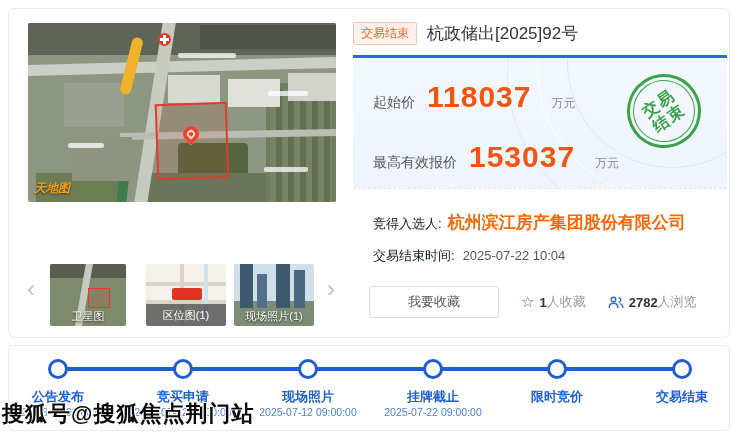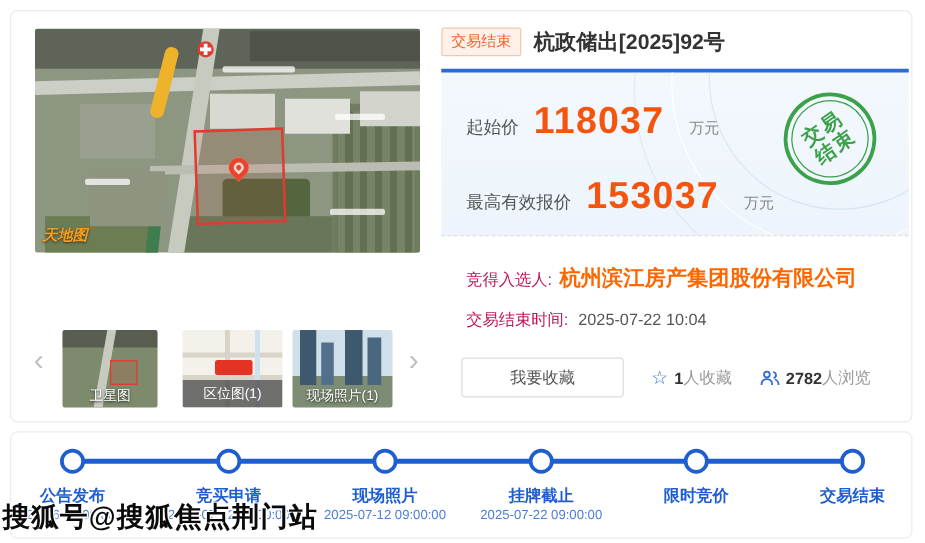--- a/index.html
+++ b/index.html
@@ -52,21 +52,21 @@
   #thumb-photo .b { position:absolute; bottom:18px; background:#3e596e; }
   #thumb-photo .b1 { left:6px; width:13px; height:44px; }
   #thumb-photo .b2 { left:23px; width:10px; height:34px; background:#52708a; }
   #thumb-photo .b3 { left:42px; width:14px; height:48px; }
   #thumb-photo .b4 { left:60px; width:11px; height:38px; background:#4a6780; }
 
   
   #panel { position:absolute; left:344px; top:0; width:374px; height:330px; }
   #panel-header { position:absolute; left:0; top:13px; width:100%; display:flex; align-items:center; }
   #status-badge { font-size:12px; color:#f0652f; background:#fdf1ea; border:1px solid #f7c8a8; border-radius:2px; padding:2px 7px; }
-  #listing-title { font-size:17px; font-weight:bold; color:#333; margin-left:10px; }
+  #listing-title { font-size:17px; font-weight:normal; color:#333; margin-left:10px; }
 
   #price-card { position:absolute; left:0; top:46px; width:100%; height:134px;
      background:linear-gradient(#f3f8fd,#edf4fb); border-top:3px solid #2a6ad4;
      border-bottom:1px dashed #e2e2e2; overflow:hidden; }
   .arc { position:absolute; border-radius:50%; border:1px solid rgba(255,255,255,.9); }
   .arc1 { right:-70px; top:-120px; width:260px; height:260px; }
   .arc2 { right:-50px; top:-100px; width:210px; height:210px; border-color:rgba(195,216,236,.5); }
   .arc3 { right:-90px; top:-140px; width:310px; height:310px; border-color:rgba(195,216,236,.4); }
   .price-row { position:absolute; left:20px; display:flex; align-items:baseline; }
   #price-row-start { top:24px; }
@@ -75,21 +75,21 @@
   .price-value { font-size:30px; font-weight:bold; color:#f4540d; margin-left:12px; letter-spacing:1px; line-height:1; }
   .price-unit { font-size:12px; color:#888; margin-left:20px; }
 
   #stamp { position:absolute; right:26px; top:16px; width:74px; height:74px; border:3px solid #3ba14b; border-radius:50%; transform:rotate(-35deg); display:flex; align-items:center; justify-content:center; }
   #stamp::before { content:""; position:absolute; inset:3px; border:1px solid #3ba14b; border-radius:50%; }
   #stamp .stxt { color:#3ba14b; font-size:16px; font-weight:bold; text-align:center; line-height:1.15; letter-spacing:2px; }
 
   .info-row { position:absolute; left:20px; display:flex; align-items:baseline; }
   #winner-row { top:202px; }
   #endtime-row { top:238px; }
-  .info-label { font-size:13px; color:#be185d; }
+  .info-label { font-size:13px; color:#0f172a; }
   #winner-name { font-size:17px; font-weight:bold; color:#ff6600; margin-left:6px; }
   #endtime-value { font-size:13px; color:#555; margin-left:8px; }
 
   #action-row { position:absolute; left:16px; top:277px; width:100%; display:flex; align-items:center; }
   #favorite-button { width:130px; height:32px; background:#fff; border:1px solid #ddd; border-radius:3px; font-size:13px; color:#555; text-align:center; line-height:30px; cursor:pointer; }
   .stat { display:flex; align-items:center; margin-left:22px; font-size:13px; }
   .stat .ic { color:#2f6bd8; font-size:15px; margin-right:5px; display:flex; align-items:center; }
   .stat .num { color:#333; font-weight:bold; }
   .stat .suf { color:#999; }
 

